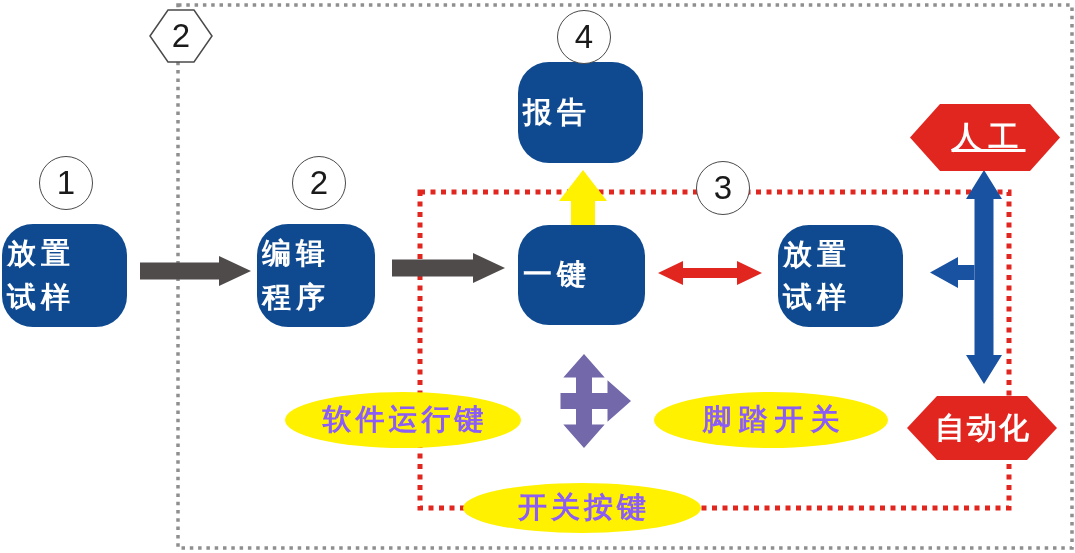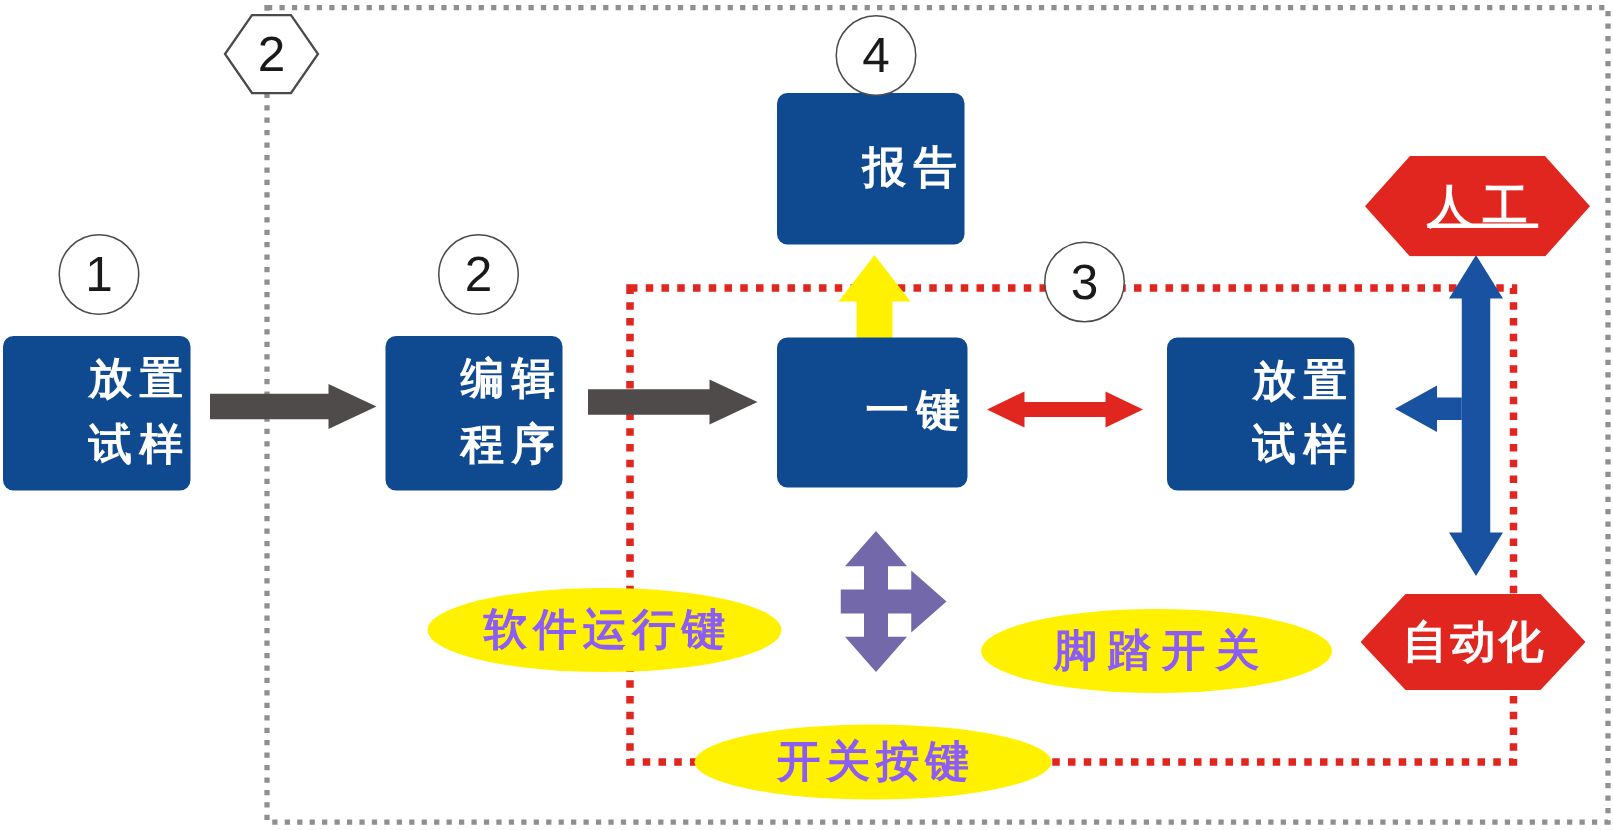--- a/index.html
+++ b/index.html
@@ -3,22 +3,22 @@
 <meta charset="utf-8">
 <style>
   html,body { margin:0; padding:0; background:#fff; }
   .stage {
     position:relative; width:1075px; height:553px; background:#ffffff;
     overflow:hidden; font-family:"Liberation Sans", sans-serif;
   }
   svg.layer { position:absolute; left:0; top:0; }
 
   .box {
-    position:absolute; background:var(--box-blue); border-radius:7px;
-    color:#fff; display:flex; flex-direction:column; align-items:flex-end; justify-content:center;
+    position:absolute; background:var(--box-blue); border-radius:31px;
+    color:#fff; display:flex; flex-direction:column; align-items:flex-start; justify-content:center;
     font-weight:bold; font-size:29px; line-height:1.5; letter-spacing:5px; text-indent:5px;
   }
   .hexred {
     position:absolute; background:var(--red);
     clip-path:polygon(0 50%, 20% 0, 80% 0, 100% 50%, 80% 100%, 20% 100%);
     color:#fff; font-weight:bold; font-size:30px;
     display:flex; align-items:center; justify-content:center;
     letter-spacing:7px; text-indent:7px;
   }
   .ellipse {
@@ -81,21 +81,21 @@
   <div class="hexred" style="left:910px; top:104px; width:150px; height:67px;text-decoration:underline;">
     <span>人工</span>
   </div>
   <div class="hexred" style="left:907px; top:396px; width:150px; height:64px; letter-spacing:2px; text-indent:2px;">
     <span>自动化</span>
   </div>
 
   <div class="ellipse" style="left:285px; top:392px; width:236px; height:56px;">
     <span>软件运行键</span>
   </div>
-  <div class="ellipse" style="left:654px; top:406px; width:234px; height:56px; letter-spacing:7px; text-indent:7px;">
+  <div class="ellipse" style="left:654px; top:392px; width:234px; height:56px; letter-spacing:7px; text-indent:7px;">
     <span>脚踏开关</span>
   </div>
   <div class="ellipse" style="left:463px; top:483px; width:238px; height:50px;text-align:right;">
     <span>开关按键</span>
   </div>
 
   <div class="circle" style="left:39px; top:156px;">
     <span>1</span>
   </div>
   <div class="circle" style="left:292px; top:156px;">

